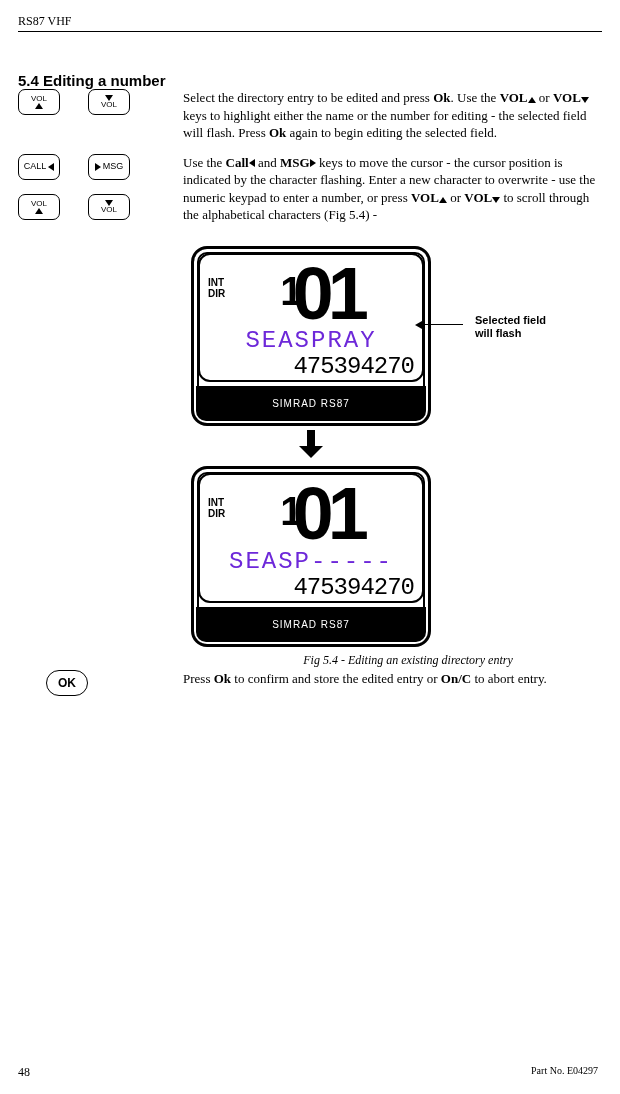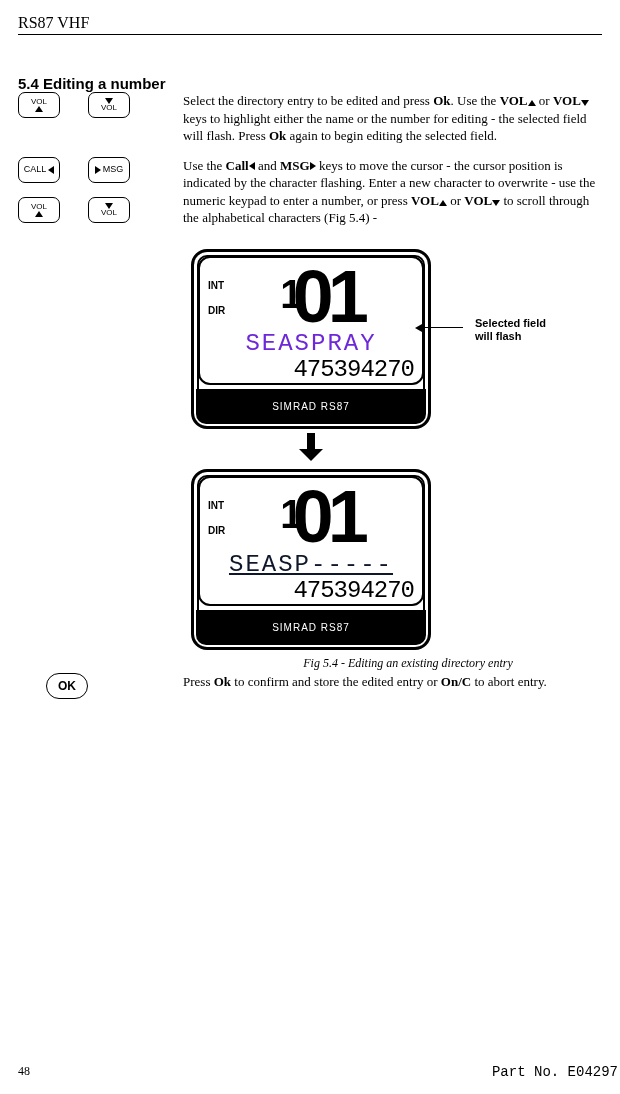--- a/index.html
+++ b/index.html
@@ -1,45 +1,45 @@
 <!DOCTYPE html>
 <html><head>
 <meta charset="utf-8">
 <style>
   * { box-sizing: border-box; margin: 0; padding: 0; }
   html, body { width: 620px; height: 1094px; background: #fff; font-family: Georgia, 'Times New Roman', serif; color: #000; }
   .page { width: 620px; height: 1094px; position: relative; padding: 14px 18px 14px 18px; }
-  .running-head { font-size: 16px; border-bottom: 1px solid #000; padding-bottom: 2px; margin-bottom: 40px; }
+  .running-head { font-size: 12px; border-bottom: 1px solid #000; padding-bottom: 2px; margin-bottom: 40px; }
   .section-title { font-family: Arial, Helvetica, sans-serif; font-weight: bold; font-size: 15px; margin-bottom: 0; }
   .body-row { display: flex; margin-bottom: 12px; }
   .key-col { width: 165px; flex: 0 0 165px; }
   .text-col { flex: 1; font-size: 13px; line-height: 1.35; }
   .text-col b { font-weight: bold; }
   .key-pair { display: flex; gap: 28px; margin-bottom: 14px; }
   .key { width: 42px; height: 26px; border: 1px solid #000; border-radius: 7px; display: flex; flex-direction: column; align-items: center; justify-content: center; font-family: Arial, sans-serif; font-size: 8px; font-weight: normal; line-height: 1; }
   .key-horizontal { flex-direction: row; gap: 2px; font-size: 9px; }
   .ok-key { width: 42px; height: 26px; border: 1.5px solid #000; border-radius: 13px; display: flex; align-items: center; justify-content: center; font-family: Arial, sans-serif; font-weight: bold; font-size: 12px; }
   .figure-area { margin-left: 165px; margin-top: 10px; position: relative; width: 420px; }
   .device { width: 240px; border: 3px solid #000; border-radius: 16px; background: #fff; padding: 0; box-shadow: inset 0 0 0 3px #fff, inset 0 0 0 5px #000; margin-left: 8px; }
   .device-inner { border: 2px solid #000; border-radius: 12px; margin: 4px; padding: 6px 8px 0 8px; }
   .lcd-top { display: flex; align-items: flex-start; }
-  .lcd-side { display: flex; flex-direction: column; gap: 14px; font-family: Arial, sans-serif; font-weight: bold; font-size: 10px; margin-top: 16px; margin-right: 4px; }
+  .lcd-side { display: flex; flex-direction: column; font-family: Arial, sans-serif; font-weight: bold; font-size: 10px; margin-top: 16px; margin-right: 4px; }
   .lcd-big { font-family: 'Arial Black', Arial, sans-serif; font-weight: 900; font-size: 74px; letter-spacing: -6px; line-height: 0.9; text-align: center; flex: 1; }
   .leading-one { font-size: 40px; vertical-align: 14px; margin-right: -4px; }
   .lcd-text { font-family: 'Courier New', monospace; font-size: 24px; letter-spacing: 2px; color: #6d28d9; text-align: center; height: 26px; }
-  .lcd-text.dark { color: #0f172a; text-decoration: underline; }
+  .lcd-text.dark { color: #6d28d9; }
   .lcd-num { font-family: 'Courier New', monospace; font-size: 24px; letter-spacing: -1px; text-align: right; color: #000; }
   .device-label { background: #000; color: #fff; text-align: center; font-family: Arial, sans-serif; font-size: 10px; padding: 12px 0; border-radius: 0 0 10px 10px; margin: 2px 2px 2px 2px; letter-spacing: 1px; }
   .annotation { position: absolute; left: 292px; top: 68px; font-family: Arial, sans-serif; font-weight: bold; font-size: 11px; line-height: 1.2; width: 80px; }
   .arrow-line { position: absolute; left: 234px; top: 78px; width: 46px; height: 1px; border-top: 1.5px solid #000; }
   .arrow-line::before { content: ''; position: absolute; left: -6px; top: -4px; border: 4px solid transparent; border-right: 7px solid #000; }
   .down-arrow { text-align: center; width: 240px; margin: 4px 0 4px 8px; }
   .caption { font-style: italic; font-size: 12px; text-align: center; margin-left: 30px; margin-top: 6px; margin-bottom: 2px; }
-  .footer { position: absolute; bottom: 14px; left: 18px; right: 2px; display: flex; justify-content: space-between; font-size: 12px; }
-  .footer .partno { font-size: 14px; font-family: Liberation Mono, monospace; }
+  .footer { position: absolute; bottom: 14px; left: 18px; right: 22px; display: flex; justify-content: space-between; font-size: 12px; }
+  .footer .partno { font-size: 10px; }
   .tri-up { display:inline-block; width:0; height:0; border-left:4px solid transparent; border-right:4px solid transparent; border-bottom:6px solid #000; vertical-align: -1px;}
   .tri-down { display:inline-block; width:0; height:0; border-left:4px solid transparent; border-right:4px solid transparent; border-top:6px solid #000; vertical-align: -1px;}
   .tri-left { display:inline-block; width:0; height:0; border-top:4px solid transparent; border-bottom:4px solid transparent; border-right:6px solid #000; vertical-align: 0px;}
   .tri-right { display:inline-block; width:0; height:0; border-top:4px solid transparent; border-bottom:4px solid transparent; border-left:6px solid #000; vertical-align: 0px;}
 </style>
 </head>
 <body>
 
 <div class="page">
   <div class="running-head">RS87 VHF</div>

